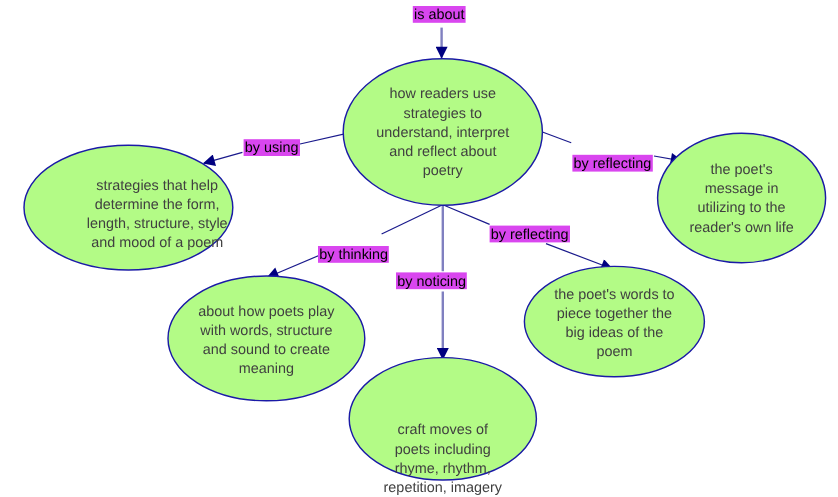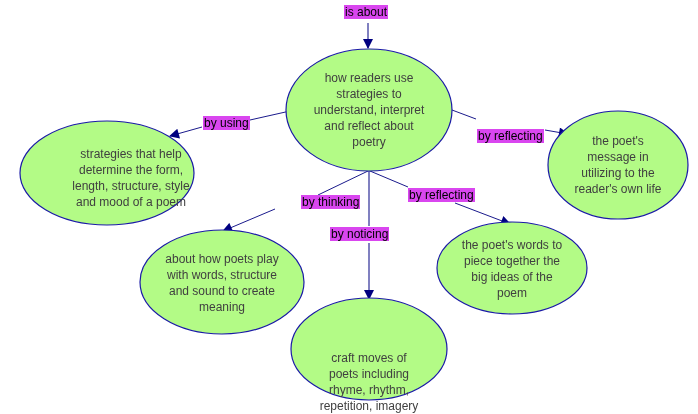--- a/index.html
+++ b/index.html
@@ -50,15 +50,15 @@
 
 <div class="node-text" style="left:313px; top:70px; width:112px; height:80px;">how readers use strategies to understand, interpret and reflect about poetry</div>
 <div class="node-text" style="left:43px; top:143px; width:128px; height:70px;margin-left:24px;">strategies that help determine the form, length, structure, style and mood of a poem</div>
 <div class="node-text" style="left:568px; top:130px; width:100px; height:70px;">the poet's message in utilizing to the reader's own life</div>
 <div class="node-text" style="left:162px; top:249px; width:120px; height:68px;">about how poets play with words, structure and sound to create meaning</div>
 <div class="node-text" style="left:315px; top:316px; width:108px; height:68px;margin-top:32px;">craft moves of poets including rhyme, rhythm, repetition, imagery</div>
 <div class="node-text" style="left:456px; top:236px; width:112px; height:66px;">the poet's words to piece together the big ideas of the poem</div>
 
 <div class="label" style="left:203px; top:116px;">by using</div>
 <div class="label" style="left:477px; top:129px;">by reflecting</div>
-<div class="label" style="left:265px; top:195px;margin-left:36px;">by thinking</div>
+<div class="label" style="left:265px; top:205px;">by thinking</div>
 <div class="label" style="left:330px; top:227px;">by noticing</div>
 <div class="label" style="left:408px; top:188px;">by reflecting</div>
 
 </body></html>

